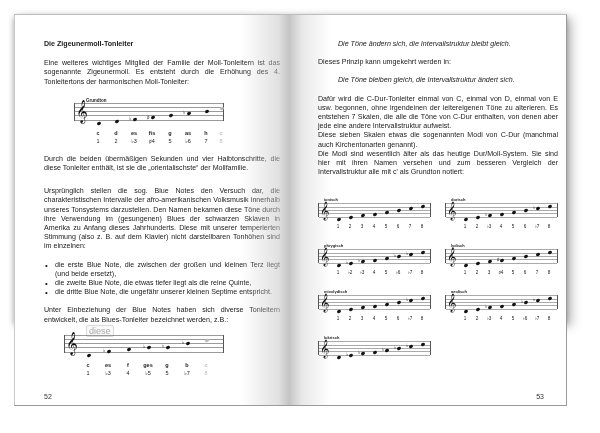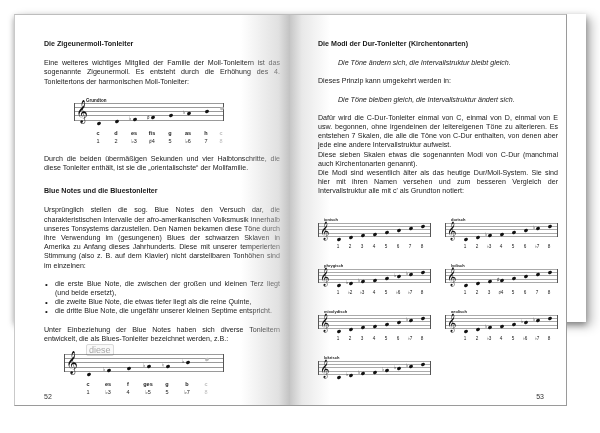--- a/index.html
+++ b/index.html
@@ -6,21 +6,20 @@
   body {
     width:600px; height:433px; overflow:hidden;
     background:#ffffff;
     font-family:"Liberation Sans", sans-serif;
     position:relative;
   }
   .book {
     position:absolute; left:14px; top:14px; width:552px; height:308px;
     box-shadow: 0 3px 6px rgba(0,0,0,0.35), 6px 4px 10px rgba(0,0,0,0.25);
     background:#fff;
-    padding-left:20px;
   }
   .page {
     position:absolute; top:0; height:390px; background:#fff; overflow:hidden;
   }
   .page.left { left:0; width:276px; border-top:1px solid #bdbdbd; border-left:1px solid #c9c9c9; border-bottom:1px solid #9a9a9a;}
   .page.right { left:276px; width:276px; border-top:1px solid #bdbdbd; border-right:1px solid #9a9a9a; border-bottom:1px solid #9a9a9a;}
   .gutter-l {
     position:absolute; right:0; top:0; width:50px; height:100%;
     background:linear-gradient(to right, rgba(255,255,255,0) 0%, rgba(200,200,200,0.55) 75%, rgba(170,170,170,0.75) 100%);
     pointer-events:none;
@@ -122,21 +121,20 @@
           <span style="left:78px">♯4</span>
           <span style="left:96px">5</span>
           <span style="left:114px">♭6</span>
           <span style="left:132px">7</span>
           <span class="ghost" style="left:147px">8</span>
         </div>
       </div>
 
       <p style="margin-bottom:14px;">Durch die beiden übermäßigen Sekunden und vier Halbtonschritte, die diese Tonleiter enthält, ist sie die „orientalischste“ der Mollfamilie.</p>
 
-      <h3>Blue Notes und die Bluestonleiter</h3>
       <p>Ursprünglich stellen die sog. Blue Notes den Versuch dar, die charakteristischen Intervalle der afro-amerikanischen Volksmusik innerhalb unseres Tonsystems darzustellen. Den Namen bekamen diese Töne durch ihre Verwendung im (gesungenen) Blues der schwarzen Sklaven in Amerika zu Anfang dieses Jahrhunderts. Diese mit unserer temperierten Stimmung (also z. B. auf dem Klavier) nicht darstellbaren Tonhöhen sind im einzelnen:</p>
       <ul>
         <li>die erste Blue Note, die zwischen der großen und kleinen Terz liegt (und beide ersetzt),</li>
         <li>die zweite Blue Note, die etwas tiefer liegt als die reine Quinte,</li>
         <li>die dritte Blue Note, die ungefähr unserer kleinen Septime entspricht.</li>
       </ul>
       <p style="margin-bottom:2px;">Unter Einbeziehung der Blue Notes haben sich diverse Tonleitern entwickelt, die als Blues-Tonleiter bezeichnet werden, z.B.:</p>
 
       <div class="staff-block" style="margin-left:20px;width:160px;margin-top:10px;">
         <span class="watermark" style="left:22px;top:-10px;">diese</span>
@@ -174,21 +172,20 @@
         </div>
       </div>
     </div>
     <span class="pagenum" style="left:29px;top:378px;">52</span>
     <div class="gutter-l"></div>
   </div>
 
   <div class="page right">
     <div class="gutter-r"></div>
     <div class="content">
-      <h3>Die Modi der Dur-Tonleiter (Kirchentonarten)</h3>
       <p class="ital">Die Töne ändern sich, die Intervallstruktur bleibt gleich.</p>
       <p>Dieses Prinzip kann umgekehrt werden in:</p>
       <p class="ital">Die Töne bleiben gleich, die Intervallstruktur ändert sich.</p>
       <p class="tight">Dafür wird die C-Dur-Tonleiter einmal von C, einmal von D, einmal von E usw. begonnen, ohne irgendeinen der leitereigenen Töne zu alterieren. Es entstehen 7 Skalen, die alle die Töne von C-Dur enthalten, von denen aber jede eine andere Intervallstruktur aufweist.</p>
       <p class="tight"><span>Diese sieben Skalen etwas die sogenannten </span><b>Modi</b><span> von C-Dur (manchmal auch Kirchentonarten genannt).</span></p>
       <p>Die Modi sind wesentlich älter als das heutige Dur/Moll-System. Sie sind hier mit ihren Namen versehen und zum besseren Vergleich der Intervallstruktur alle mit c' als Grundton notiert:</p>
 
       <div class="grid2">
 
         <div class="staff-block mini">

